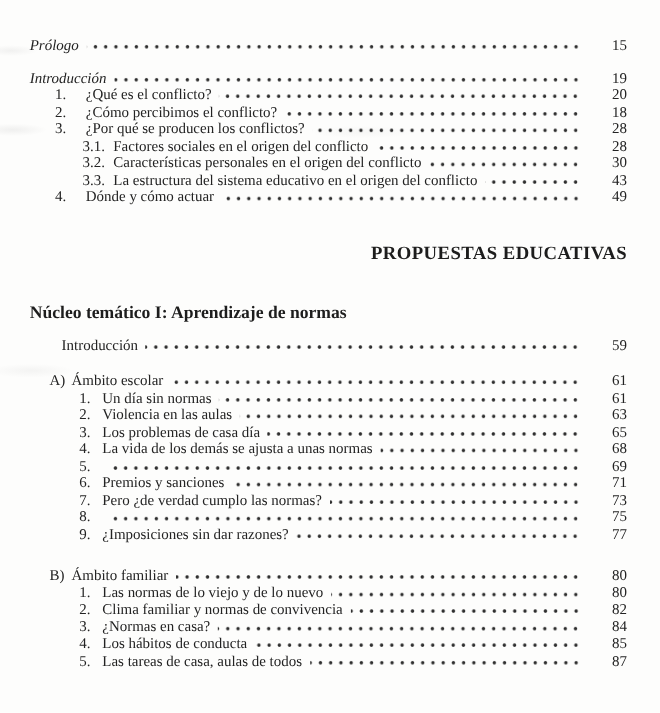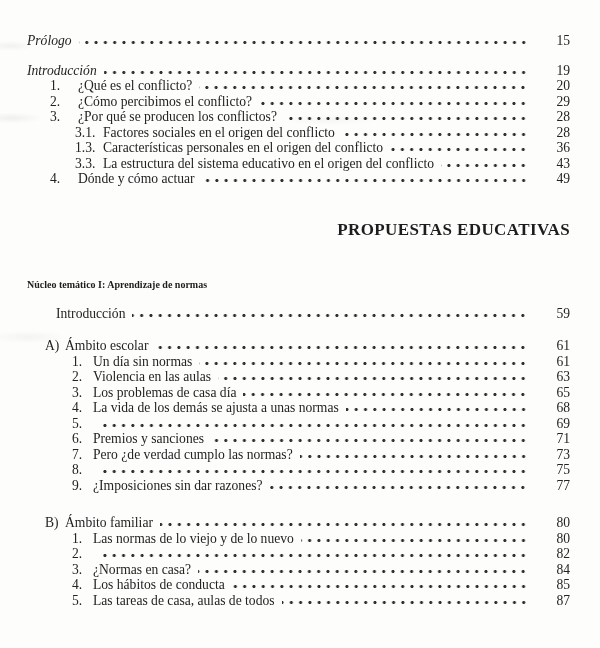--- a/index.html
+++ b/index.html
@@ -61,21 +61,21 @@
     font-weight: bold;
     font-size: 17px;
     line-height: 22px;
     letter-spacing: 0.4px;
     color: #1d1d1d;
   }
   .unit-heading {
     margin-top: 36px;
     padding-left: 27px;
     font-weight: bold;
-    font-size: 10px;
+    font-size: 16px;
     line-height: 16px;
     color: #1d1d1d;
   }
   .mt-unit-intro { margin-top: 13px; }
   .mt-section    { margin-top: 17px; }
   .mt-section-b  { margin-top: 22px; }
 </style>
 </head>
 <body>
 
@@ -97,42 +97,42 @@
     <span class="num">1.</span>
     <span class="lbl">¿Qué es el conflicto?</span>
     <span class="dots"></span>
     <span class="pg">20</span>
   </div>
 
   <div class="row lvl1">
     <span class="num">2.</span>
     <span class="lbl">¿Cómo percibimos el conflicto?</span>
     <span class="dots"></span>
-    <span class="pg">29</span>
+    <span class="pg">18</span>
   </div>
 
   <div class="row lvl1">
     <span class="num">3.</span>
     <span class="lbl">¿Por qué se producen los conflictos?</span>
     <span class="dots"></span>
     <span class="pg">28</span>
   </div>
 
   <div class="row lvl2">
     <span class="num">3.1.</span>
     <span class="lbl">Factores sociales en el origen del conflicto</span>
     <span class="dots"></span>
     <span class="pg">28</span>
   </div>
 
   <div class="row lvl2">
-    <span class="num">1.3.</span>
+    <span class="num">3.2.</span>
     <span class="lbl">Características personales en el origen del conflicto</span>
     <span class="dots"></span>
-    <span class="pg">36</span>
+    <span class="pg">30</span>
   </div>
 
   <div class="row lvl2">
     <span class="num">3.3.</span>
     <span class="lbl">La estructura del sistema educativo en el origen del conflicto</span>
     <span class="dots"></span>
     <span class="pg">43</span>
   </div>
 
   <div class="row lvl1">
@@ -229,20 +229,21 @@
 
   <div class="row lvlABi">
     <span class="num">1.</span>
     <span class="lbl">Las normas de lo viejo y de lo nuevo</span>
     <span class="dots"></span>
     <span class="pg">80</span>
   </div>
 
   <div class="row lvlABi">
     <span class="num">2.</span>
+    <span class="lbl">Clima familiar y normas de convivencia</span>
     <span class="dots"></span>
     <span class="pg">82</span>
   </div>
 
   <div class="row lvlABi">
     <span class="num">3.</span>
     <span class="lbl">¿Normas en casa?</span>
     <span class="dots"></span>
     <span class="pg">84</span>
   </div>

